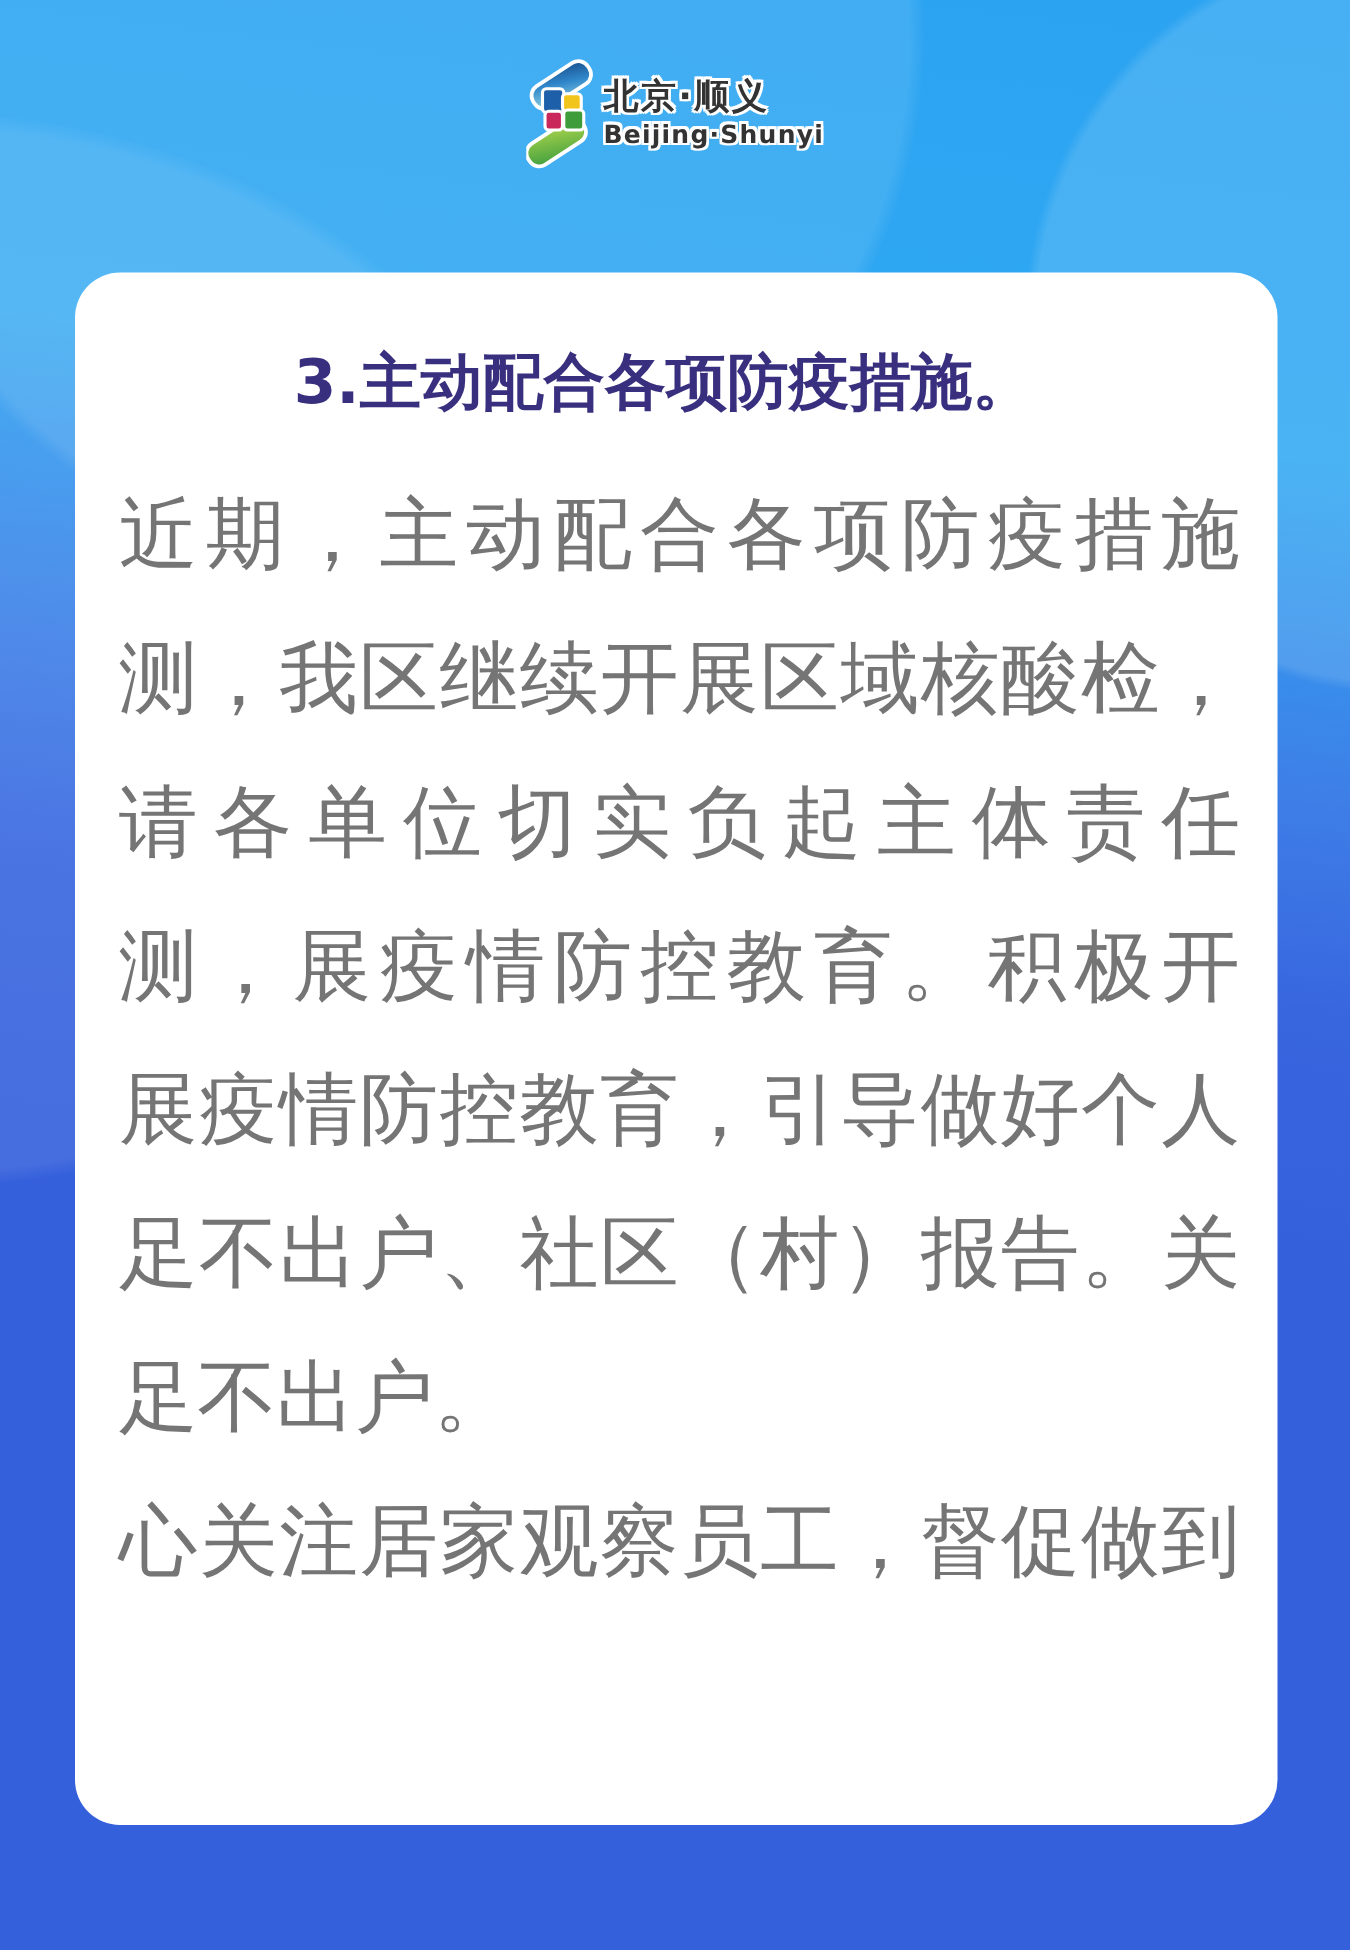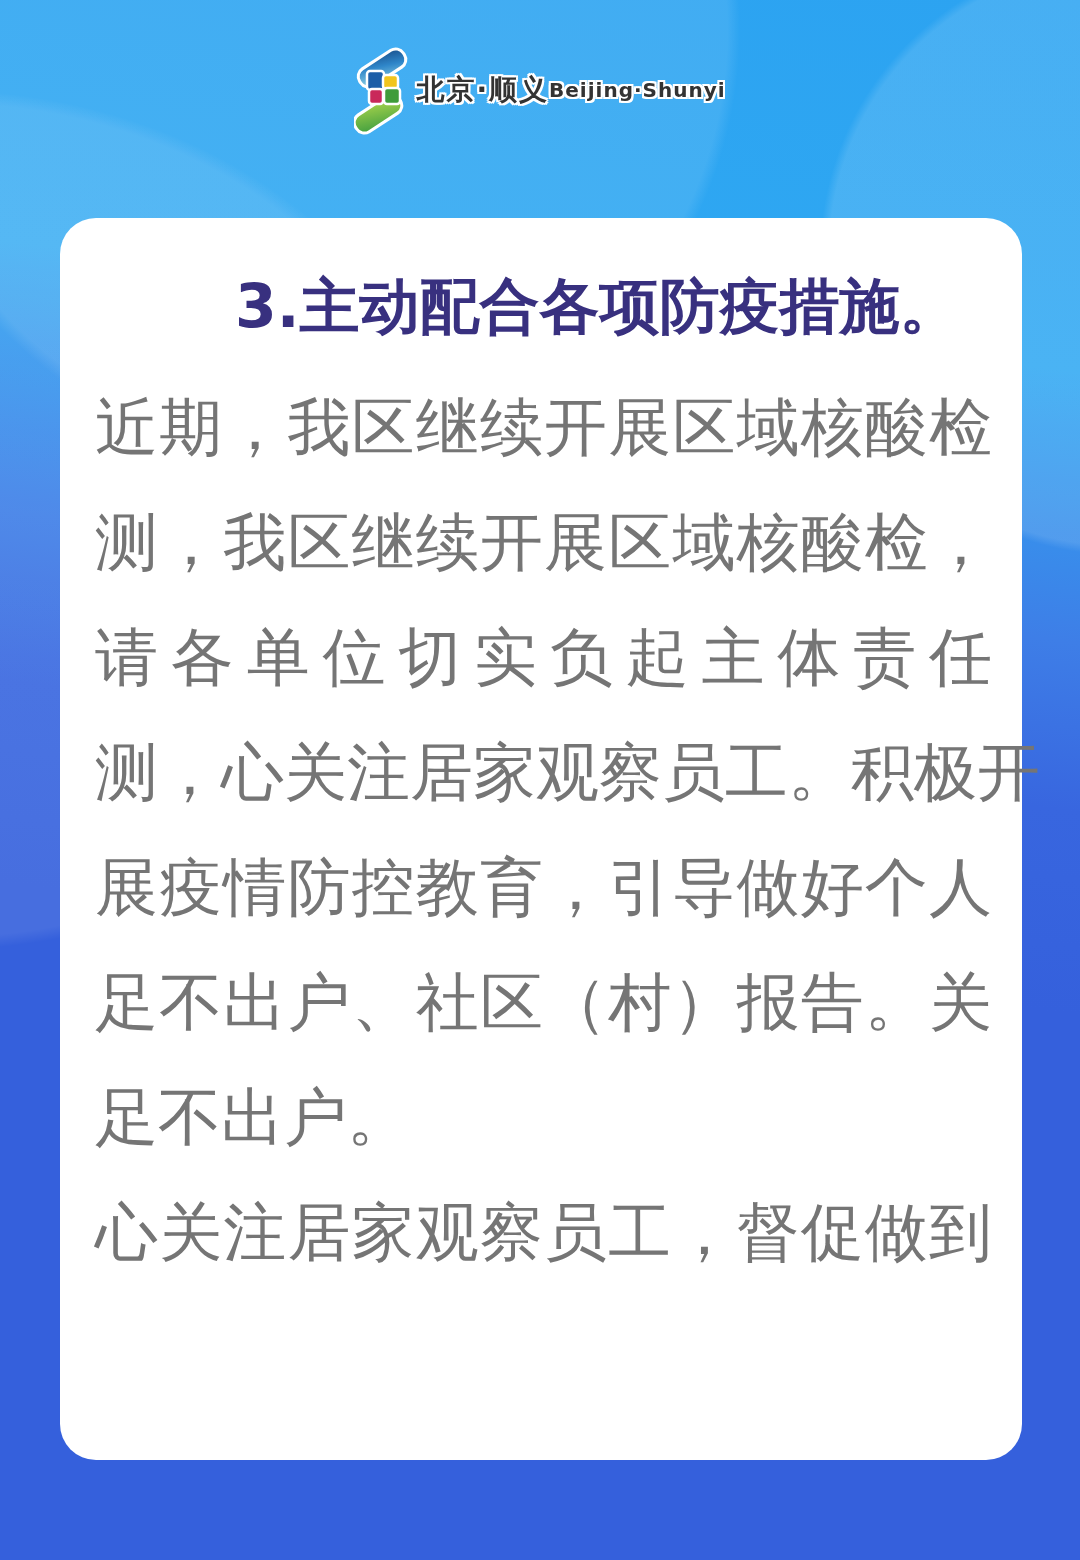--- a/index.html
+++ b/index.html
@@ -16,40 +16,40 @@
       radial-gradient(ellipse 520px 430px at -60px 520px, rgba(255,255,255,0.09) 0 97%, rgba(255,255,255,0) 100%),
       linear-gradient(187deg, #2CA3F1 0%, #2FA8F2 22%, #3E7EE7 38%, #3866DF 48%, #3560DC 60%, #3560DC 100%);
   }
 
   
   .logo {
     position:absolute; top:42px; left:0; right:0;
     display:flex; justify-content:center; align-items:center; gap:8px;
   }
   .logo-mark { width:54px; height:96px; flex:0 0 auto; }
-  .logo-text { display:flex; flex-direction:row; }
+  .logo-text { display:flex; flex-direction:column; }
   .logo-outline {
     color:#333333;
     text-shadow:
       -2px -2px 0 #fff, 2px -2px 0 #fff, -2px 2px 0 #fff, 2px 2px 0 #fff,
       0 -2px 0 #fff, 0 2px 0 #fff, -2px 0 0 #fff, 2px 0 0 #fff;
   }
   .logo-zh { font-size:28px; font-weight:bold; letter-spacing:2px; line-height:30px; }
   .logo-en { font-size:20px; font-weight:bold; letter-spacing:1px; margin-top:3px; }
 
   
   .card {
     position:absolute; left:60px; top:218px;
     width:962px; height:1242px;
     background:#ffffff; border-radius:36px;
     box-sizing:border-box;
     padding:32px 30px 0 35px;
   }
   .card-title {
-    font-size:60px; font-weight:bold; color:#38307F;
+    font-size:49px; font-weight:bold; color:#38307F;
     line-height:112px; text-indent:140px; white-space:nowrap;
   }
   .card-body { margin-top:8px; font-size:63px; color:#757575; }
   .body-line { line-height:115px; white-space:nowrap; }
   .body-line.j { text-align:justify; text-align-last:justify; }
 </style>
 </head>
 <body>
 
 <div class="page">
@@ -76,24 +76,24 @@
     </svg>
     <div class="logo-text">
       <div class="logo-zh logo-outline">北京·顺义</div>
       <div class="logo-en logo-outline">Beijing·Shunyi</div>
     </div>
   </div>
 
   <div class="card">
     <div class="card-title">3.主动配合各项防疫措施。</div>
     <div class="card-body">
-      <div class="body-line j">近期，我区继续开展区域核酸检</div>
+      <div class="body-line j">近期，主动配合各项防疫措施</div>
       <div class="body-line j">测，我区继续开展区域核酸检，</div>
       <div class="body-line j">请各单位切实负起主体责任</div>
-      <div class="body-line j">测，心关注居家观察员工。积极开</div>
+      <div class="body-line j">测，展疫情防控教育。积极开</div>
       <div class="body-line j">展疫情防控教育，引导做好个人</div>
       <div class="body-line j">足不出户、社区（村）报告。关</div>
       <div class="body-line">足不出户。</div>
       <div class="body-line j">心关注居家观察员工，督促做到</div>
     </div>
   </div>
 
 </div>
 
 </body></html>

